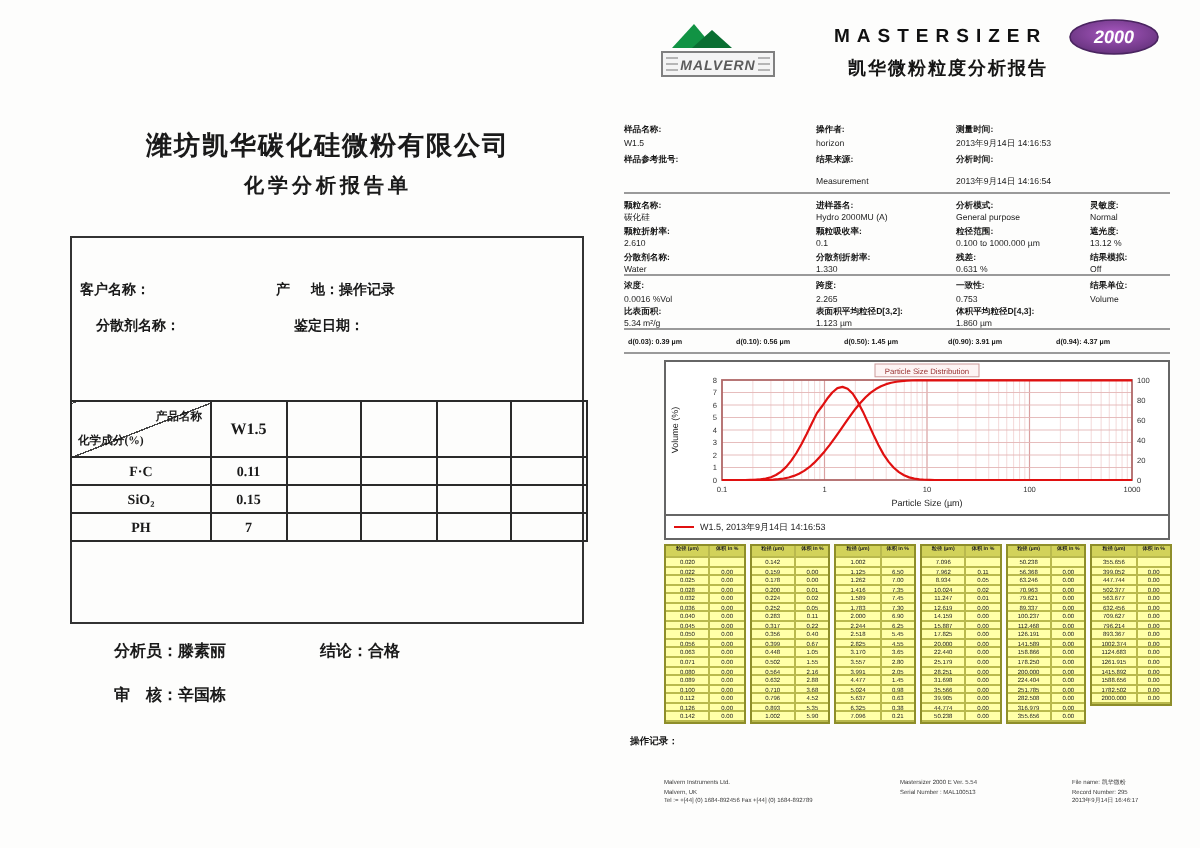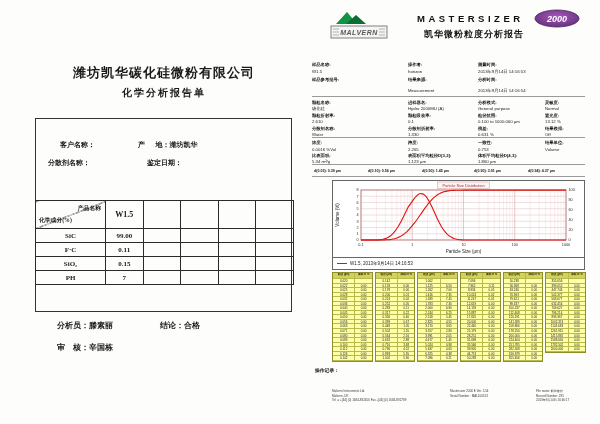--- a/index.html
+++ b/index.html
@@ -53,22 +53,22 @@
 </head>
 <body>
 
 <div id="root">
 
   <div class="lp">
     <div id="lp-company" class="abs">潍坊凯华碳化硅微粉有限公司</div>
     <div id="lp-title" class="abs">化学分析报告单</div>
     <div id="lp-box" class="abs"></div>
 
-    <div class="abs lp-info" style="left:60px; top:140px;">客户名称：</div>
-    <div class="abs lp-info" style="left:138px; top:140px;"><span>产      地：</span><span>潍坊凯华</span></div>
+    <div class="abs lp-info" style="left:40px; top:140px;">客户名称：</div>
+    <div class="abs lp-info" style="left:138px; top:140px;"><span>产      地：</span><span>操作记录</span></div>
     <div class="abs lp-info" style="left:48px; top:158px;">分散剂名称：</div>
     <div class="abs lp-info" style="left:147px; top:158px;">鉴定日期：</div>
 
     <div id="chem-table" class="abs">
         <table class="chem-tbl">
           <colgroup>
             <col style="width: 70px;">
             <col style="width: 37.5px;">
             <col style="width: 37.5px;">
             <col style="width: 37.5px;">
@@ -79,28 +79,20 @@
             <tr style="height: 28px;">
               <td class="diag">
                 <span class="corner-top">产品名称</span>
                 <span class="corner-bottom">化学成分(%)</span>
               </td>
               <td class="prod-h">W1.5</td>
               <td class="prod-h"></td>
               <td class="prod-h"></td>
               <td class="prod-h"></td>
               <td class="prod-h"></td>
-            </tr>
-            <tr style="height: 14px;">
-              <td class="row-name">SiC</td>
-              <td class="val-cell">99.00</td>
-              <td class="val-cell"></td>
-              <td class="val-cell"></td>
-              <td class="val-cell"></td>
-              <td class="val-cell"></td>
             </tr>
             <tr style="height: 14px;">
               <td class="row-name">F·C</td>
               <td class="val-cell">0.11</td>
               <td class="val-cell"></td>
               <td class="val-cell"></td>
               <td class="val-cell"></td>
               <td class="val-cell"></td>
             </tr>
             <tr style="height: 14px;">

